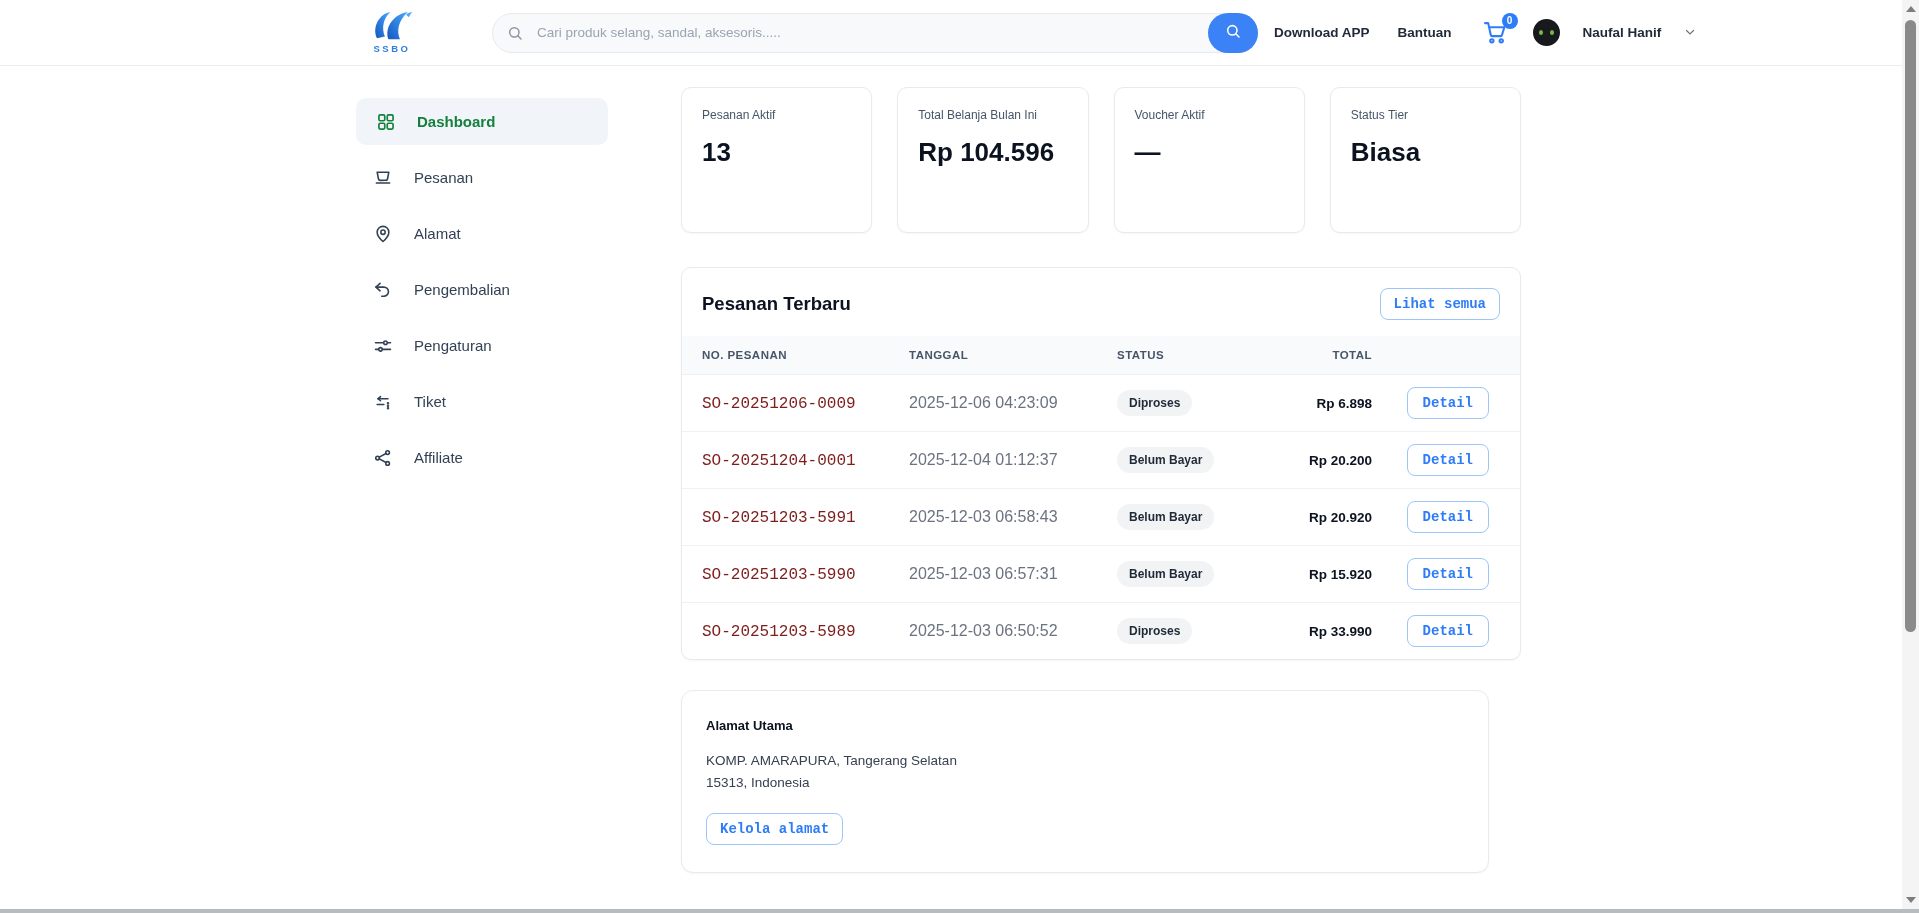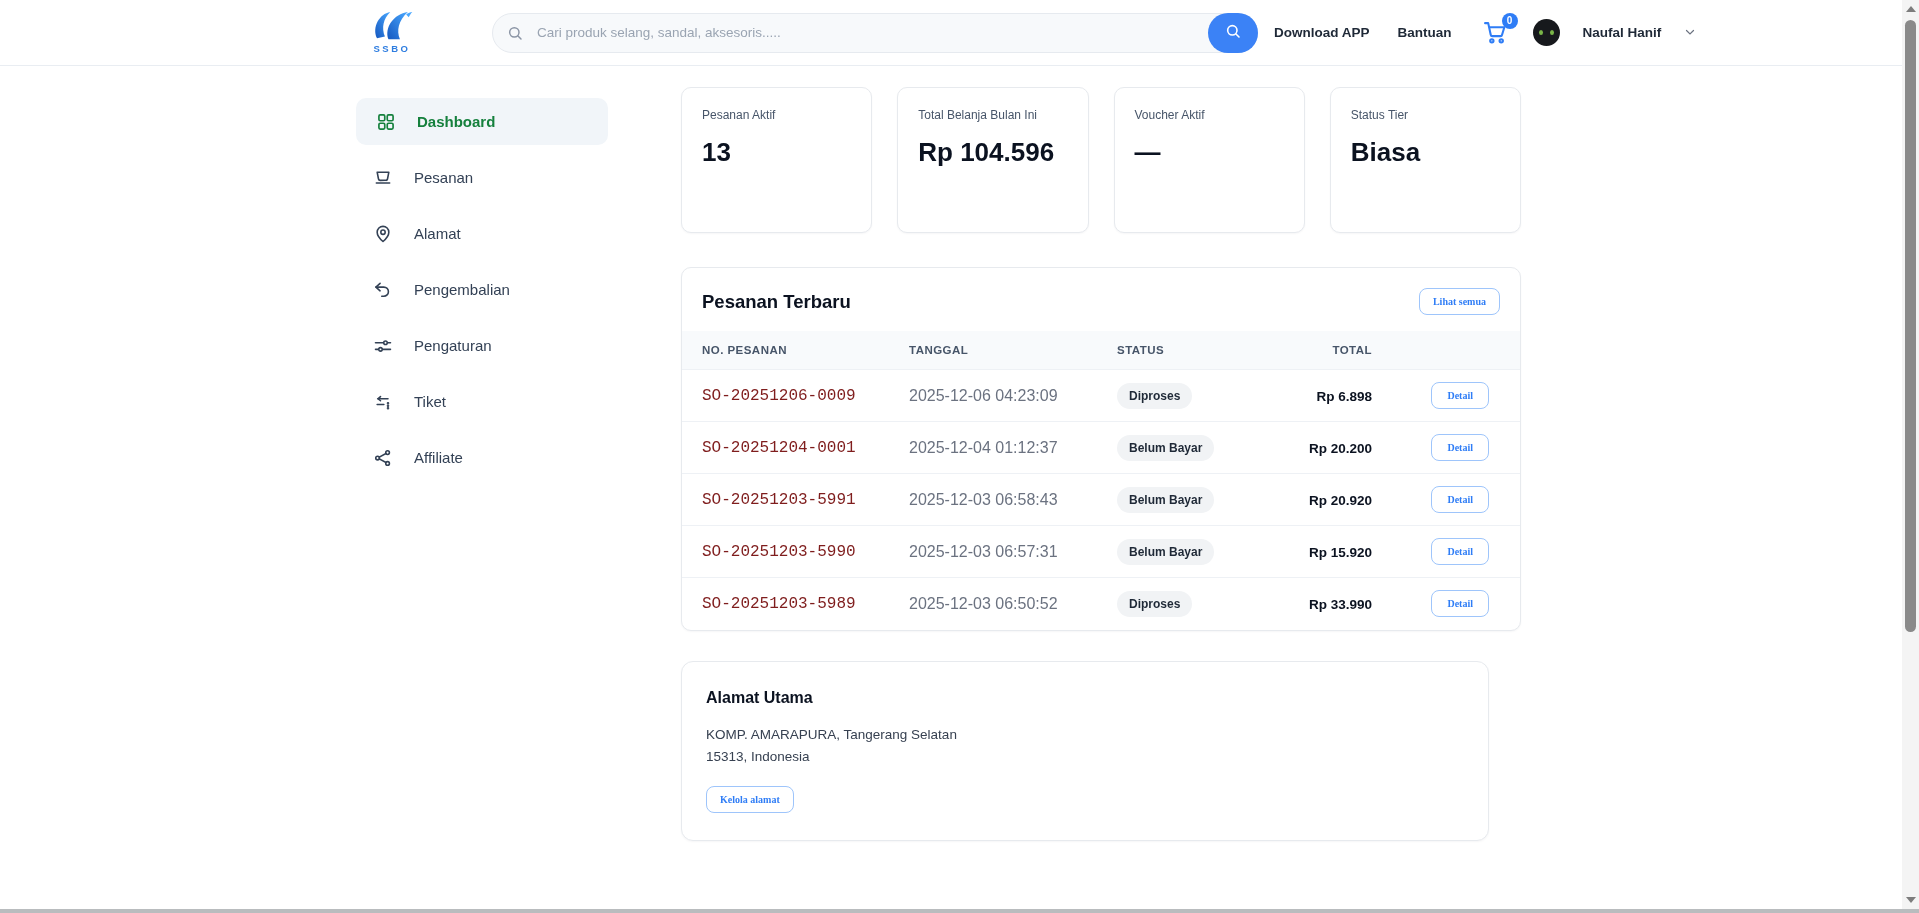--- a/index.html
+++ b/index.html
@@ -60,22 +60,22 @@
   .stat-value { margin-top:16px; font-size:26px; font-weight:700; color:#0b1220; line-height:1.15; max-width:150px; word-break:break-word; }
 
   
   .orders-card {
     margin-top:34px; border:1px solid #e7eaee; border-radius:10px; overflow:hidden;
     background:#fff; box-shadow:0 1px 2px rgba(16,24,40,.04);
   }
   .orders-head { display:flex; justify-content:space-between; align-items:center; padding:20px 20px 16px 20px; }
   .orders-title { font-size:18.5px; font-weight:700; color:#0b1220; }
   .btn-outline {
-    background:#fff; border:1px solid #9ec5fb; color:#2f7df6; font-weight:700; font-size:10px;
-    border-radius:8px; padding:7px 13px; cursor:pointer; font-family:Liberation Serif, serif; white-space:nowrap;
+    background:#fff; border:1px solid #9ec5fb; color:#2f7df6; font-weight:700; font-size:14px;
+    border-radius:8px; padding:7px 13px; cursor:pointer; font-family:Liberation Mono, monospace; white-space:nowrap;
   }
   table.orders { width:100%; border-collapse:collapse; }
   .orders thead tr { background:#f8fafc; }
   .orders th {
     text-align:left; font-size:11.5px; font-weight:700; color:#475569; letter-spacing:.04em;
     padding:13px 0 13px 20px; white-space:nowrap;
   }
   .orders th.c-no { width:207px; } .orders th.c-date { width:208px; } .orders th.c-status { width:183px; }
   .orders th.c-total { width:92px; text-align:right; padding-left:0; }
   .orders th.c-action { text-align:right; padding-right:31px; padding-left:0; }
@@ -89,21 +89,21 @@
     color:#1f2937; display:inline-block; white-space:nowrap;
   }
   .order-total { font-size:13.5px; font-weight:700; color:#0b1220; }
   .detail-btn { padding:7px 15px; }
 
   
   .address-card {
     margin-top:30px; width:808px; border:1px solid #e7eaee; border-radius:12px; padding:27px 24px;
     background:#fff; box-shadow:0 1px 2px rgba(16,24,40,.04);
   }
-  .address-title { font-size:16px; font-weight:700; color:#0b1220; }
+  .address-title { font-size:13px; font-weight:700; color:#0b1220; }
   .address-lines { margin-top:17px; font-size:13.5px; color:#374151; line-height:1.65; }
   .kelola-btn { margin-top:18px; }
 
   
   .scrollbar { position:absolute; top:0; right:0; bottom:4px; width:17px; background:#f4f4f4; }
   .sb-up { position:absolute; top:6px; left:50%; transform:translateX(-50%); width:0; height:0;
            border-left:5px solid transparent; border-right:5px solid transparent; border-bottom:6px solid #7d7d7d; cursor:pointer; }
   .sb-down { position:absolute; bottom:6px; left:50%; transform:translateX(-50%); width:0; height:0;
            border-left:5px solid transparent; border-right:5px solid transparent; border-top:6px solid #7d7d7d; cursor:pointer; }
   .sb-thumb { position:absolute; top:20px; left:3px; width:11px; height:612px; border-radius:6px; background:#8a8a8a; cursor:pointer; }

